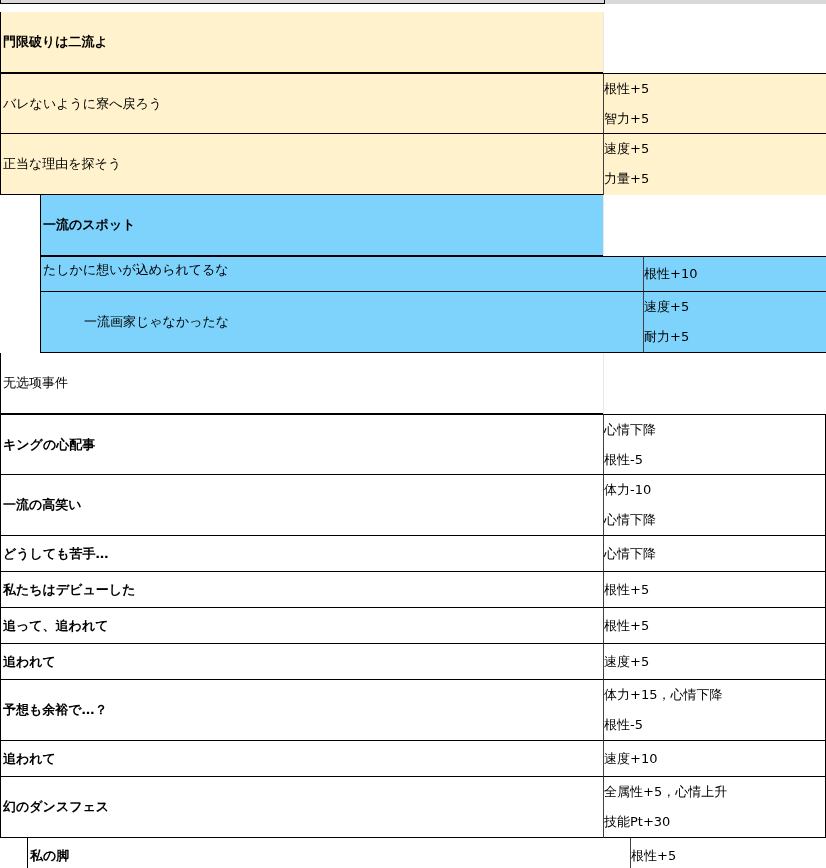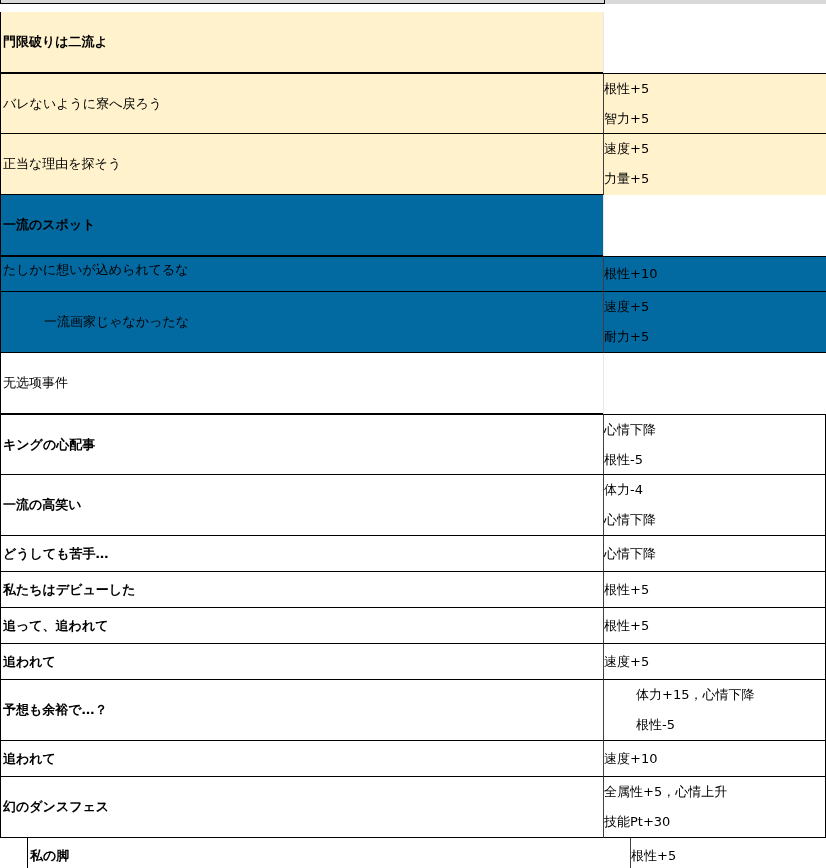--- a/index.html
+++ b/index.html
@@ -13,21 +13,21 @@
   .topstrip .l { position: absolute; left: 0; top: 0; width: 603px; height: 3px; background: #d9d9d9; border-left: 1px solid #000; border-right: 1px solid #000; border-bottom: 1px solid #000; box-sizing: content-box; }
   .topstrip .r { position: absolute; left: 605px; top: 0; width: 221px; height: 4px; background: #d9d9d9; }
   .row { position: absolute; left: 0; width: 826px; }
   .cell { position: absolute; top: 8px; box-sizing: border-box; }
   .c1 { left: 0; width: 604px; border-left: 1px solid #000; border-bottom: 1px solid #000; display: flex; align-items: center; padding-left: 2px; white-space: nowrap; }
   .c2 { left: 603px; width: 223px; border-left: 1px solid #404040; border-bottom: 1px solid #000; padding-left: 0; }
   .c2.bordered { border-right: 1px solid #000; }
   .c2.blank { border-left: 1px solid #e8e8e8; border-bottom: none; }
   .bold { font-weight: bold; }
   .yellow { background: #fff2cc; }
-  .gray { background: #0369a1; }
+  .gray { background: #7dd3fc; margin-left: 40px; }
   .white { background: #ffffff; }
   .line { height: 30px; line-height: 30px; white-space: nowrap; }
   .single { display: flex; align-items: center; }
 </style>
 </head>
 <body>
 
 <div class="topstrip">
   <div class="l"></div>
   <div class="r"></div>
@@ -101,21 +101,21 @@
     <div class="line">心情下降</div>
     <div class="line">根性-5</div>
   </div>
 </div>
 
 <div class="row" style="top:467px;height:61px;">
   <div class="cell c1 white bold" style="height:61px;">
       <span>一流の高笑い</span>
     </div>
   <div class="cell c2 white bordered" style="height:61px;">
-    <div class="line">体力-4</div>
+    <div class="line">体力-10</div>
     <div class="line">心情下降</div>
   </div>
 </div>
 
 <div class="row" style="top:528px;height:36px;">
   <div class="cell c1 white bold" style="height:36px;">
       <span>どうしても苦手…</span>
     </div>
   <div class="cell c2 white bordered single" style="height:36px;">
     <div>心情下降</div>
@@ -146,21 +146,21 @@
     </div>
   <div class="cell c2 white bordered single" style="height:36px;">
     <div>速度+5</div>
   </div>
 </div>
 
 <div class="row" style="top:672px;height:61px;">
   <div class="cell c1 white bold" style="height:61px;">
       <span>予想も余裕で…？</span>
     </div>
-  <div class="cell c2 white bordered" style="height:61px;padding-left:32px;">
+  <div class="cell c2 white bordered" style="height:61px;">
     <div class="line">体力+15，心情下降</div>
     <div class="line">根性-5</div>
   </div>
 </div>
 
 <div class="row" style="top:733px;height:36px;">
   <div class="cell c1 white bold" style="height:36px;">
       <span>追われて</span>
     </div>
   <div class="cell c2 white bordered single" style="height:36px;">

